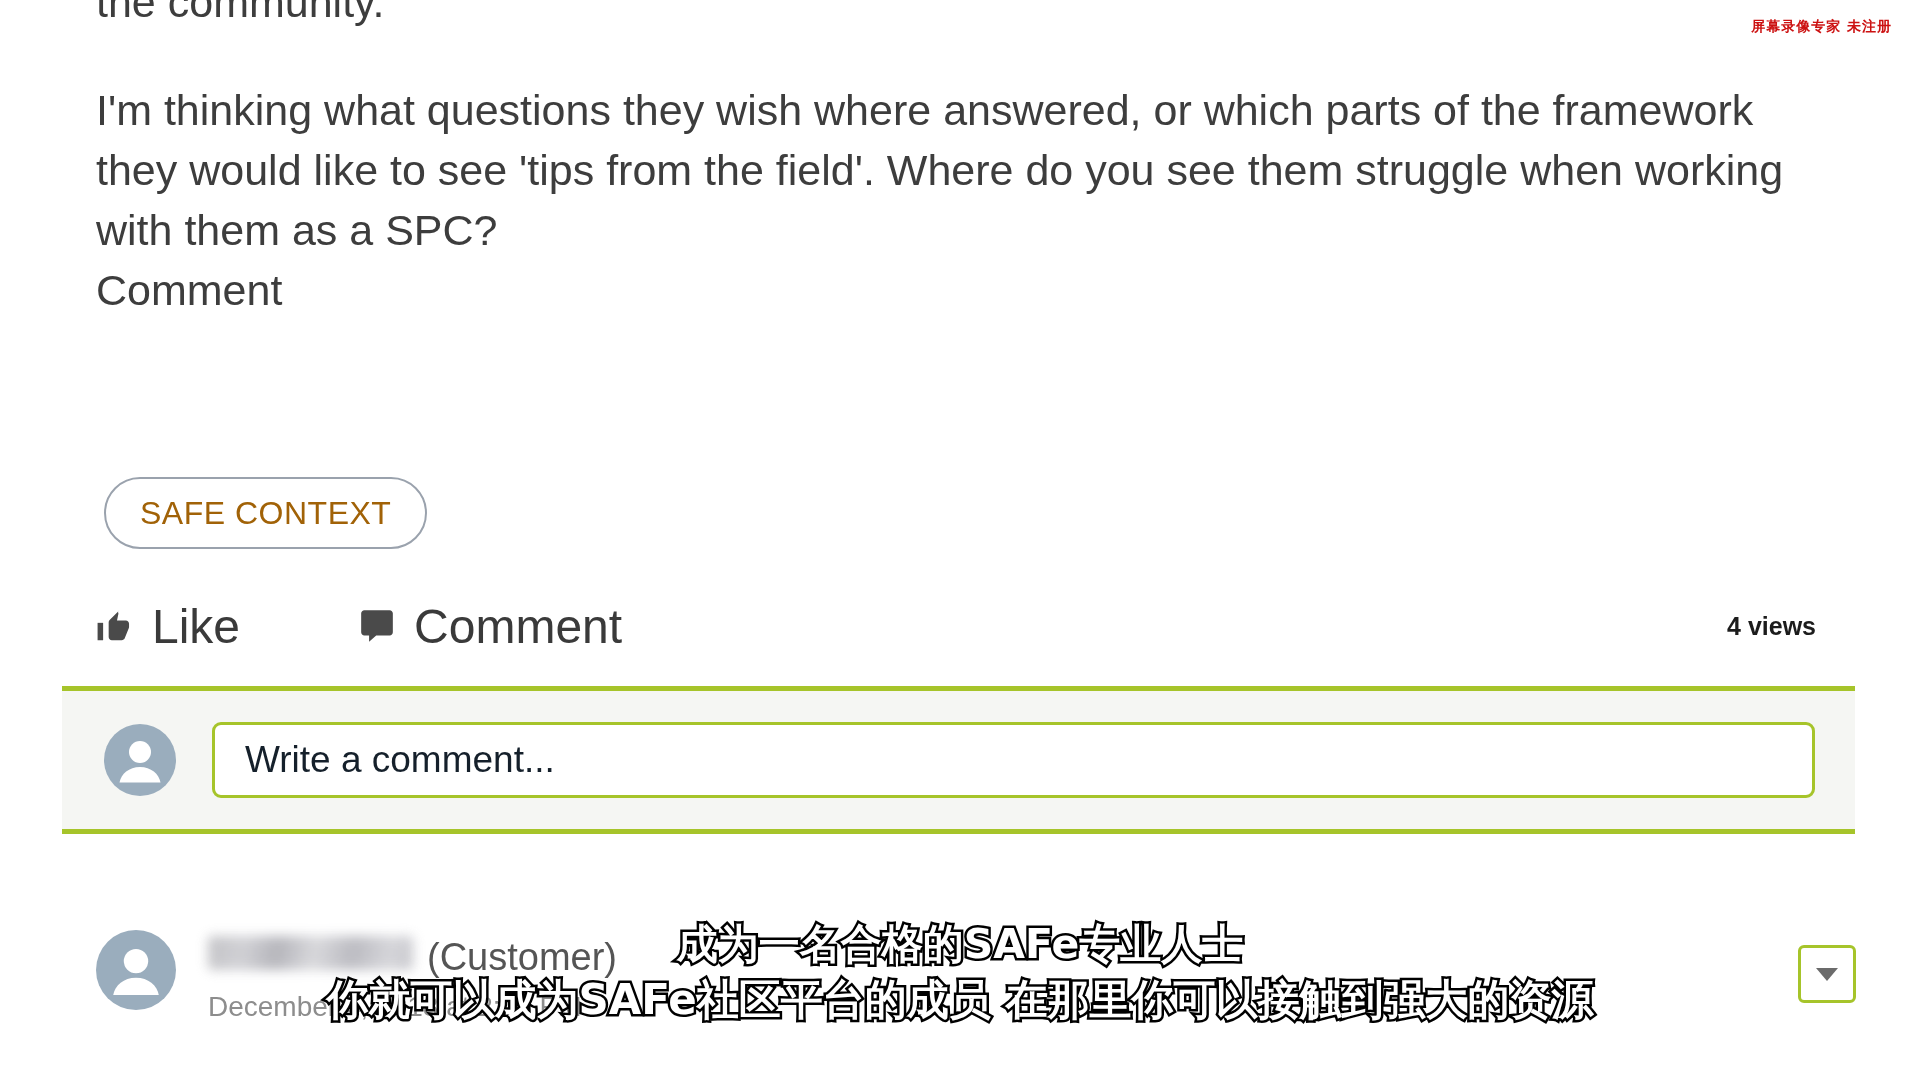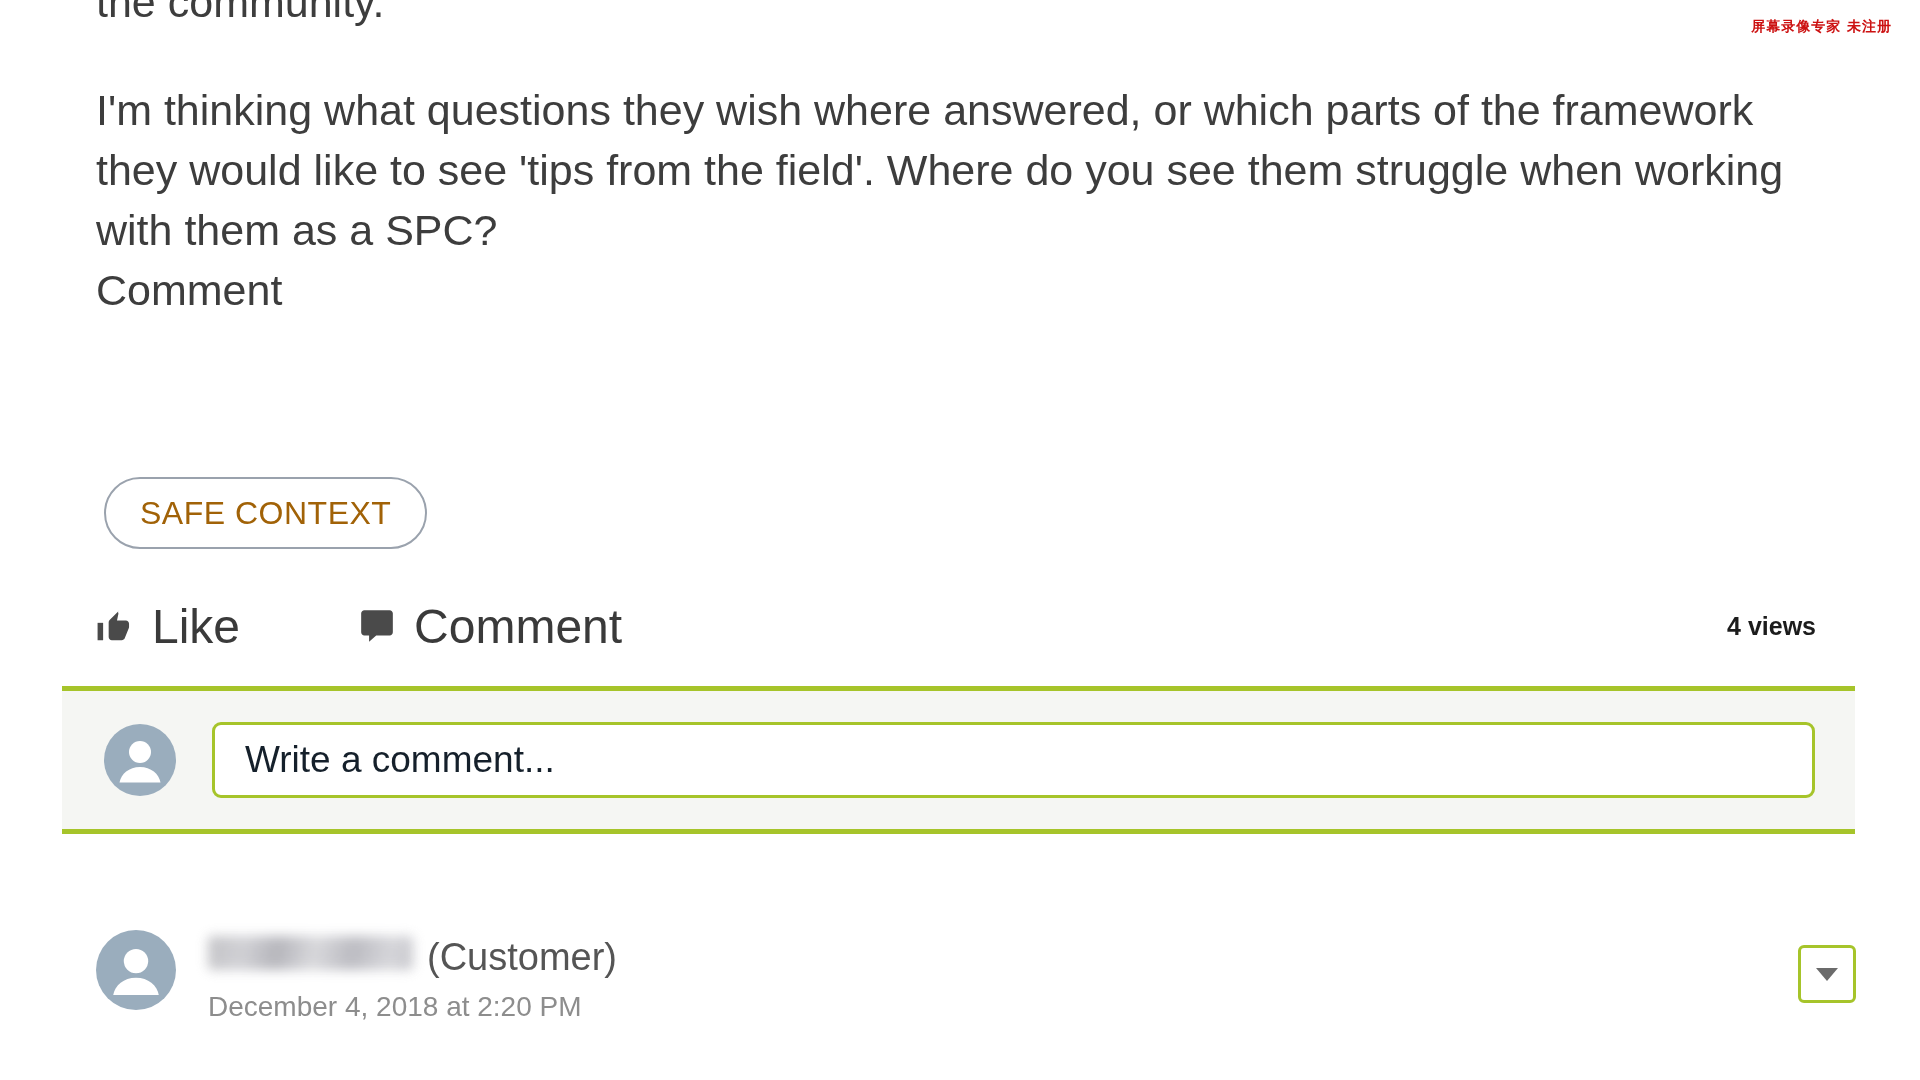--- a/index.html
+++ b/index.html
@@ -281,14 +281,18 @@
       <div class="comment-date">December 4, 2018 at 2:20 PM</div>
     </div>
   </div>
 
   <div class="dropdown-btn" style="position:absolute;left:1798px;top:945px;">
     <svg width="30" height="22" viewBox="0 0 30 22">
       <polygon points="4,5 26,5 15,18" fill="#6b6b6b"></polygon>
     </svg>
   </div>
 
+  <div class="subs">
+    <div class="sub-line l1">成为一名合格的SAFe专业人士</div>
+    <div class="sub-line l2">你就可以成为SAFe社区平台的成员  在那里你可以接触到强大的资源</div>
+  </div>
 
 </div>
 
 </body></html>

